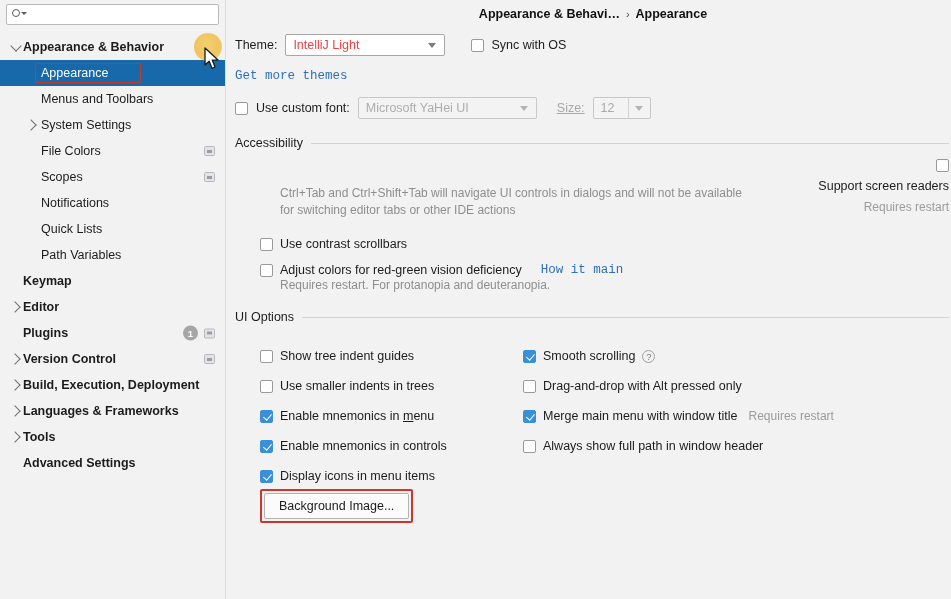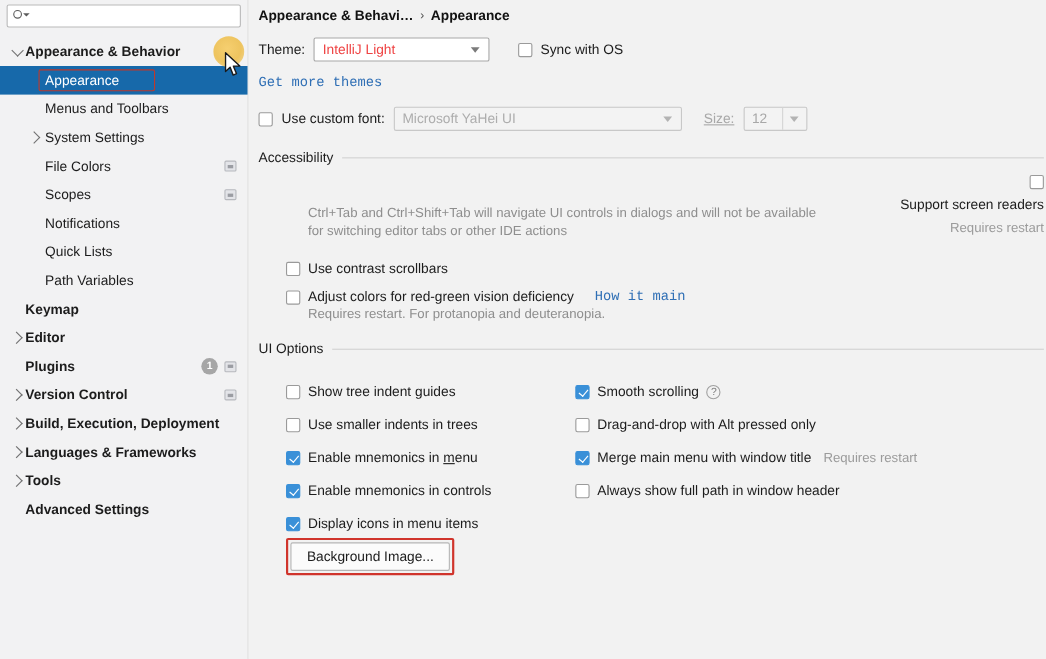--- a/index.html
+++ b/index.html
@@ -191,20 +191,21 @@
     box-sizing: border-box;
   }
   .breadcrumb {
     padding: 7px 0 0 9px;
     font-size: 12.5px;
     font-weight: bold;
     color: #121212;
     display: flex;
     align-items: center;
     gap: 6px;
+    justify-content: center;
   }
   .bc-sep { color: #4a4a4a; font-weight: normal; font-size: 11px; }
 
   .row-theme {
     display: flex;
     align-items: center;
     margin: 13px 0 0 9px;
     gap: 8px;
   }
   .label-txt { font-size: 12.5px; color: #1c1c1c; }
@@ -231,21 +232,21 @@
     border-left: 4.5px solid transparent;
     border-right: 4.5px solid transparent;
     border-top: 5px solid #7b7b7b;
   }
   .combo.disabled {
     background: #f3f3f3;
     border-color: #c8c8c8;
     color: #adadad;
   }
   .combo.disabled .arrow { border-top-color: #b3b3b3; }
-  .combo.font-combo { width: 262px; }
+  .combo.font-combo { width: 179px; }
 
   .size-spin {
     display: flex;
     align-items: stretch;
     height: 22px;
     border: 1px solid #c8c8c8;
     border-radius: 2px;
     background: #f3f3f3;
     box-sizing: border-box;
     width: 58px;

